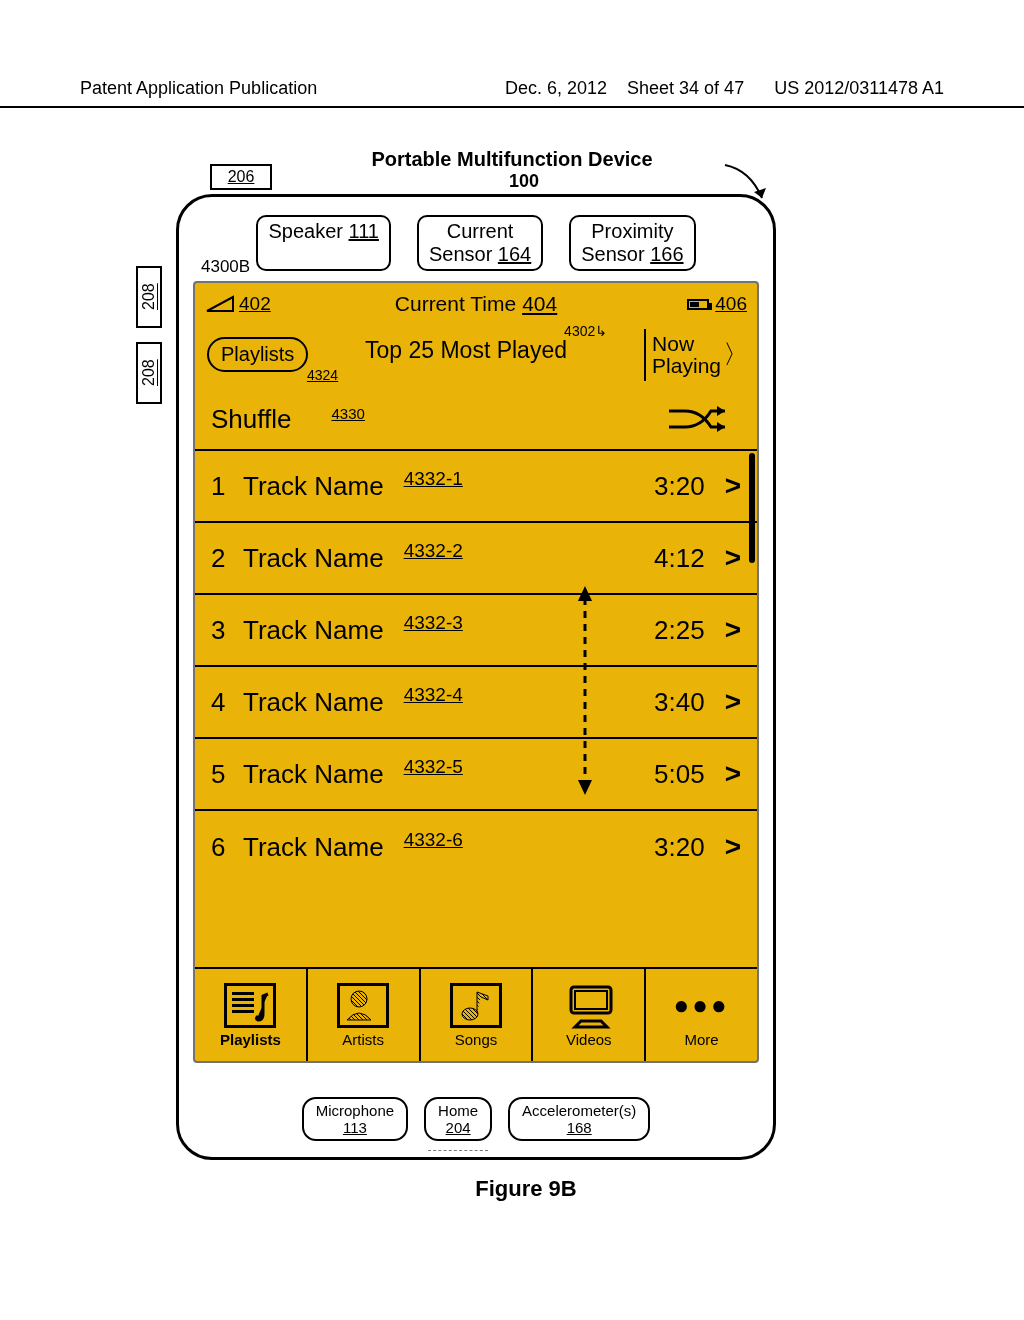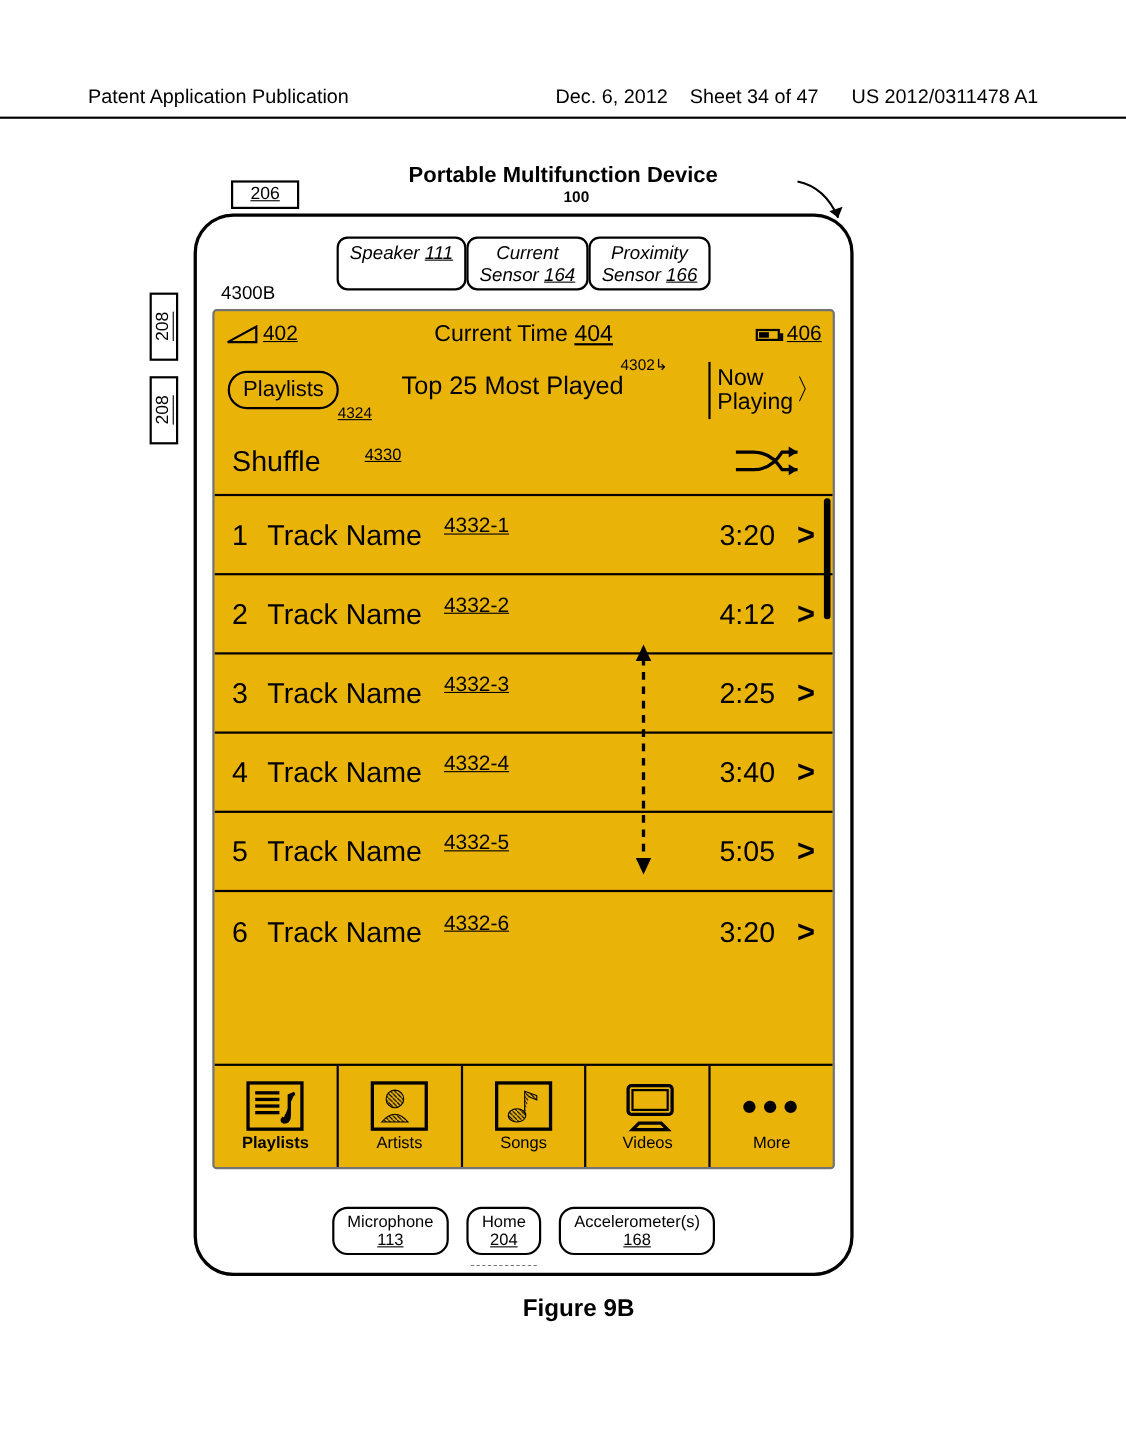--- a/index.html
+++ b/index.html
@@ -35,21 +35,21 @@
     position: absolute;
     top: 148px;
     left: 0;
     right: 0;
     text-align: center;
     font-weight: bold;
     font-size: 20px;
   }
   .device-title .subnum {
     display: block;
-    font-size: 14px;
+    font-size: 18px;
     padding-left: 24px;
   }
 
   
   .ref-206-box {
     position: absolute;
     top: 164px;
     left: 210px;
     width: 62px;
     height: 26px;
@@ -94,22 +94,22 @@
     background: #fff;
   }
 
   .top-sensors {
     position: absolute;
     top: 18px;
     left: 0;
     right: 0;
     display: flex;
     justify-content: center;
-    font-size: 17px;
-    font-style: italic;
+    gap: 26px;
+    font-size: 20px;
   }
   .sensor-box {
     border: 2px solid #000;
     border-radius: 10px;
     padding: 3px 10px;
     text-align: center;
     line-height: 1.15;
   }
   .sensor-box .u { text-decoration: underline; }
 

